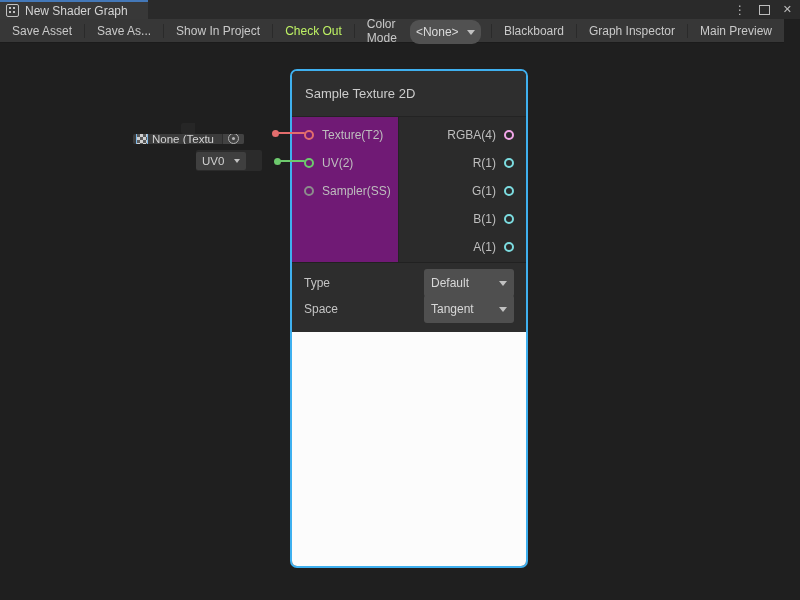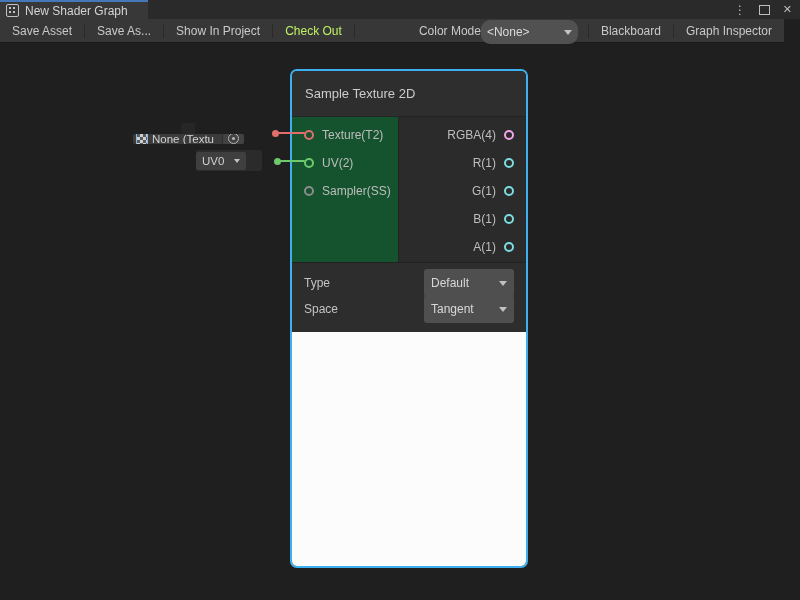--- a/index.html
+++ b/index.html
@@ -22,21 +22,21 @@
   .tb-btn{display:flex;align-items:center;padding:0 12px;border-right:1px solid #2a2a2a;cursor:default;white-space:nowrap;}
   .tb-btn.rt{border-right:none;border-left:1px solid #2a2a2a;}
   .tb-btn.disabled{color:#bef264;}
   .cm-label{margin-left:auto;display:flex;align-items:center;padding:0 0 0 12px;}
   .tb-dd{width:97px;height:18px;margin:3px 10px 0 0;background:#515151;border-radius:9px;display:flex;align-items:center;justify-content:space-between;padding:12px 6px;box-sizing:border-box;color:#dadada;}
   .arrow-down{width:0;height:0;border-left:4px solid transparent;border-right:4px solid transparent;border-top:5px solid #c2c2c2;}
   
   .node{position:absolute;left:290px;top:69px;width:238px;height:499px;box-sizing:border-box;border:2px solid #3fb0ef;border-radius:7px;display:flex;flex-direction:column;background:#2b2b2b;}
   .node-header{height:45px;flex:0 0 auto;background:#2e2e2e;color:#cccccc;font-size:13px;display:flex;align-items:center;padding-left:13px;border-bottom:1px solid #232323;border-radius:5px 5px 0 0;}
   .node-ports{height:145px;flex:0 0 auto;display:flex;}
-  .ports-in{width:127px;box-sizing:border-box;background:#14532d;border-right:1px solid #242424;padding-top:4px;}
+  .ports-in{width:127px;box-sizing:border-box;background:#701a75;border-right:1px solid #242424;padding-top:4px;}
   .ports-out{flex:1;background:#2b2b2b;padding-top:4px;}
   .port-row{height:28px;display:flex;align-items:center;font-size:12px;color:#bebebe;}
   .ports-in .port-row{padding-left:12px;}
   .ports-out .port-row{justify-content:flex-end;padding-right:12px;margin-left:48px;}
   .ring{width:6px;height:6px;border-radius:50%;border:2px solid #888;flex:0 0 auto;}
   .ports-in .plabel{margin-left:8px;}
   .ports-out .plabel{margin-right:8px;}
   .node-controls{height:70px;flex:0 0 auto;background:#2d2d2d;border-top:1px solid #212121;padding:7px 12px;box-sizing:border-box;}
   .ctl-row{height:26px;display:flex;align-items:center;justify-content:space-between;font-size:12px;color:#c4c4c4;}
   .ctl-dd{width:90px;height:20px;background:#4f4f4f;border-radius:3px;display:flex;align-items:center;justify-content:space-between;padding:14px 7px;box-sizing:border-box;color:#d8d8d8;}
@@ -79,20 +79,21 @@
   <div class="tb-btn">Save As...</div>
   <div class="tb-btn">Show In Project</div>
   <div class="tb-btn disabled">Check Out</div>
   <span class="cm-label">Color Mode</span>
   <div class="tb-dd">
     <span>&lt;None&gt;</span>
     <span class="arrow-down"></span>
   </div>
   <div class="tb-btn rt">Blackboard</div>
   <div class="tb-btn rt">Graph Inspector</div>
+  <div class="tb-btn rt">Main Preview</div>
 </div>
 
 <div class="node">
   <div class="node-header">Sample Texture 2D</div>
   <div class="node-ports">
     <div class="ports-in">
       <div class="port-row">
         <span class="ring" style="border-color: rgb(227, 109, 109);"></span>
         <span class="plabel">Texture(T2)</span>
       </div>

